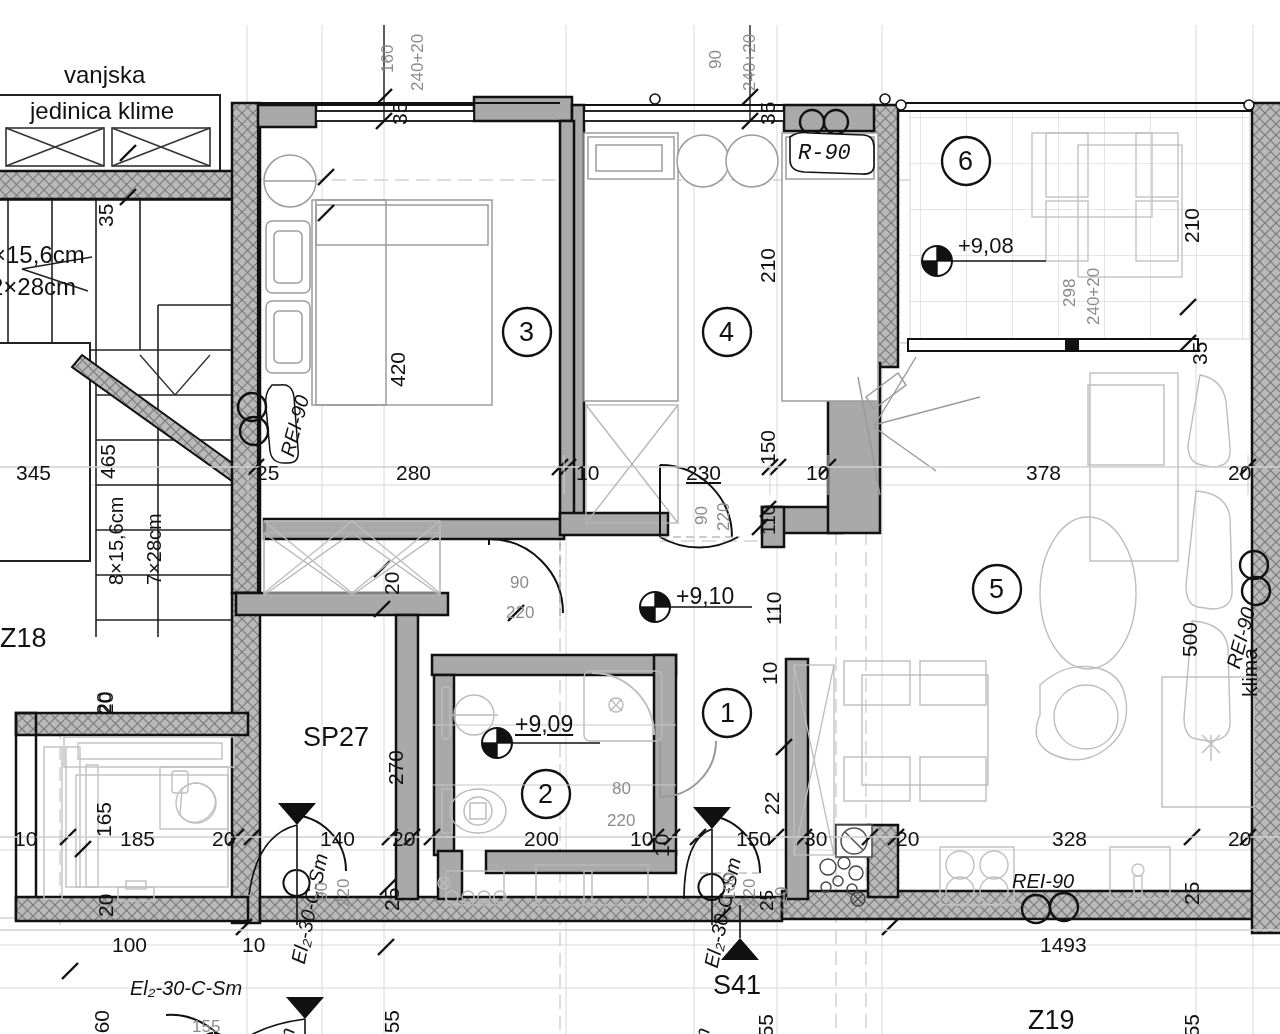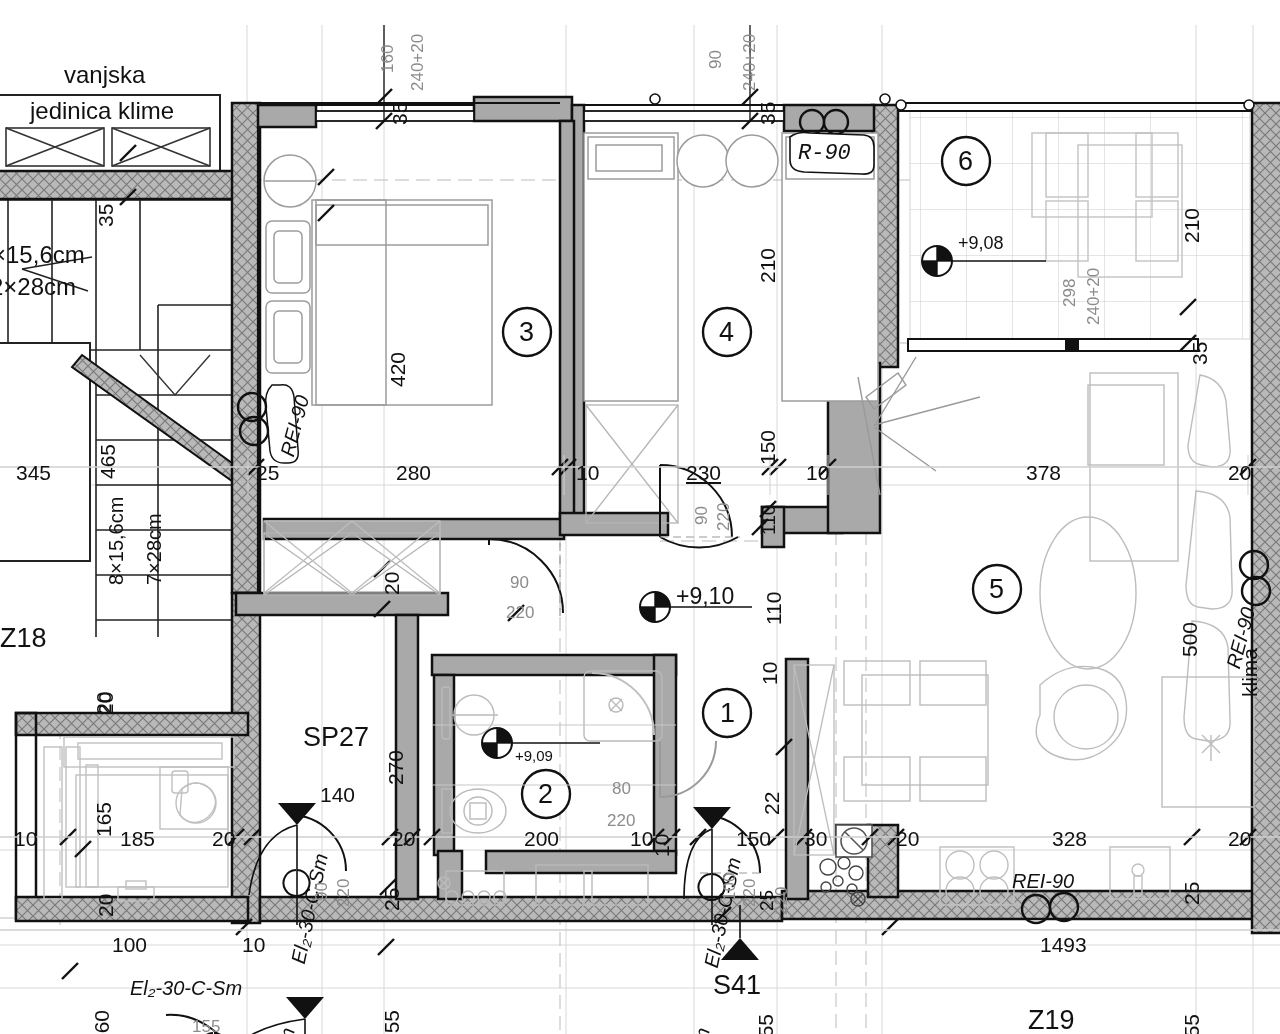--- a/index.html
+++ b/index.html
@@ -514,22 +514,22 @@
 <div class="lbl ital" style="left:276px;top:428px;transform:rotate(-75deg);transform-origin:0 0;">REI-90</div>
 <div class="lbl ital" style="left:1222px;top:640px;transform:rotate(-75deg);transform-origin:0 0;">REI-90</div>
 <div class="lbl ital" style="left:1012px;top:845px;">REI-90</div>
 <div class="lbl ital" style="left:798px;top:116px;font-size:22px;font-family:Liberation Mono, monospace;">R-90</div>
 <div class="lbl ital" style="left:287px;top:936px;transform:rotate(-78deg);transform-origin:0 0;">El₂-30-C-Sm</div>
 <div class="lbl ital" style="left:700px;top:940px;transform:rotate(-78deg);transform-origin:0 0;">El₂-30-C-Sm</div>
 <div class="lbl ital" style="left:130px;top:952px;">El₂-30-C-Sm</div>
 <div class="lbl ital" style="left:271px;top:1030px;transform:rotate(-78deg);transform-origin:0 0;">Sm</div>
 <div class="lbl ital" style="left:686px;top:1030px;transform:rotate(-78deg);transform-origin:0 0;">Sm</div>
 
-<div class="lbl dim" style="left:958px;top:208px;font-size:18px;">+9,08</div>
-<div class="lbl dim" style="left:515px;top:722px;font-size:15px;">+9,09</div>
+<div class="lbl dim" style="left:958px;top:208px;font-size:22px;">+9,08</div>
+<div class="lbl dim" style="left:515px;top:686px;font-size:23px;text-decoration:underline;">+9,09</div>
 <div class="lbl dim" style="left:676px;top:558px;font-size:23px;">+9,10</div>
 
 <div class="lbl" style="left:519px;top:292px;font-size:27px;">3</div>
 <div class="lbl" style="left:719px;top:292px;font-size:27px;">4</div>
 <div class="lbl" style="left:958px;top:121px;font-size:27px;">6</div>
 <div class="lbl" style="left:989px;top:549px;font-size:27px;">5</div>
 <div class="lbl" style="left:720px;top:673px;font-size:27px;">1</div>
 <div class="lbl" style="left:538px;top:754px;font-size:27px;">2</div>
 
 <div class="lbl dim" style="left:256px;top:436px;">25</div>
@@ -537,21 +537,21 @@
 <div class="lbl dim" style="left:576px;top:436px;">10</div>
 <div class="lbl dim" style="left:686px;top:436px;text-decoration:underline;">230</div>
 <div class="lbl dim" style="left:806px;top:436px;">10</div>
 <div class="lbl dim" style="left:1026px;top:436px;">378</div>
 <div class="lbl dim" style="left:1228px;top:436px;">20</div>
 <div class="lbl dim" style="left:16px;top:436px;">345</div>
 
 <div class="lbl dim" style="left:14px;top:802px;">10</div>
 <div class="lbl dim" style="left:120px;top:802px;">185</div>
 <div class="lbl dim" style="left:212px;top:802px;">20</div>
-<div class="lbl dim" style="left:320px;top:758px;">140</div>
+<div class="lbl dim" style="left:320px;top:802px;">140</div>
 <div class="lbl dim" style="left:392px;top:802px;">20</div>
 <div class="lbl dim" style="left:524px;top:802px;">200</div>
 <div class="lbl dim" style="left:630px;top:802px;">10</div>
 <div class="lbl dim" style="left:736px;top:802px;">150</div>
 <div class="lbl dim" style="left:804px;top:802px;">30</div>
 <div class="lbl dim" style="left:896px;top:802px;">20</div>
 <div class="lbl dim" style="left:1052px;top:802px;">328</div>
 <div class="lbl dim" style="left:1228px;top:802px;">20</div>
 
 <div class="lbl dim" style="left:112px;top:908px;">100</div>

